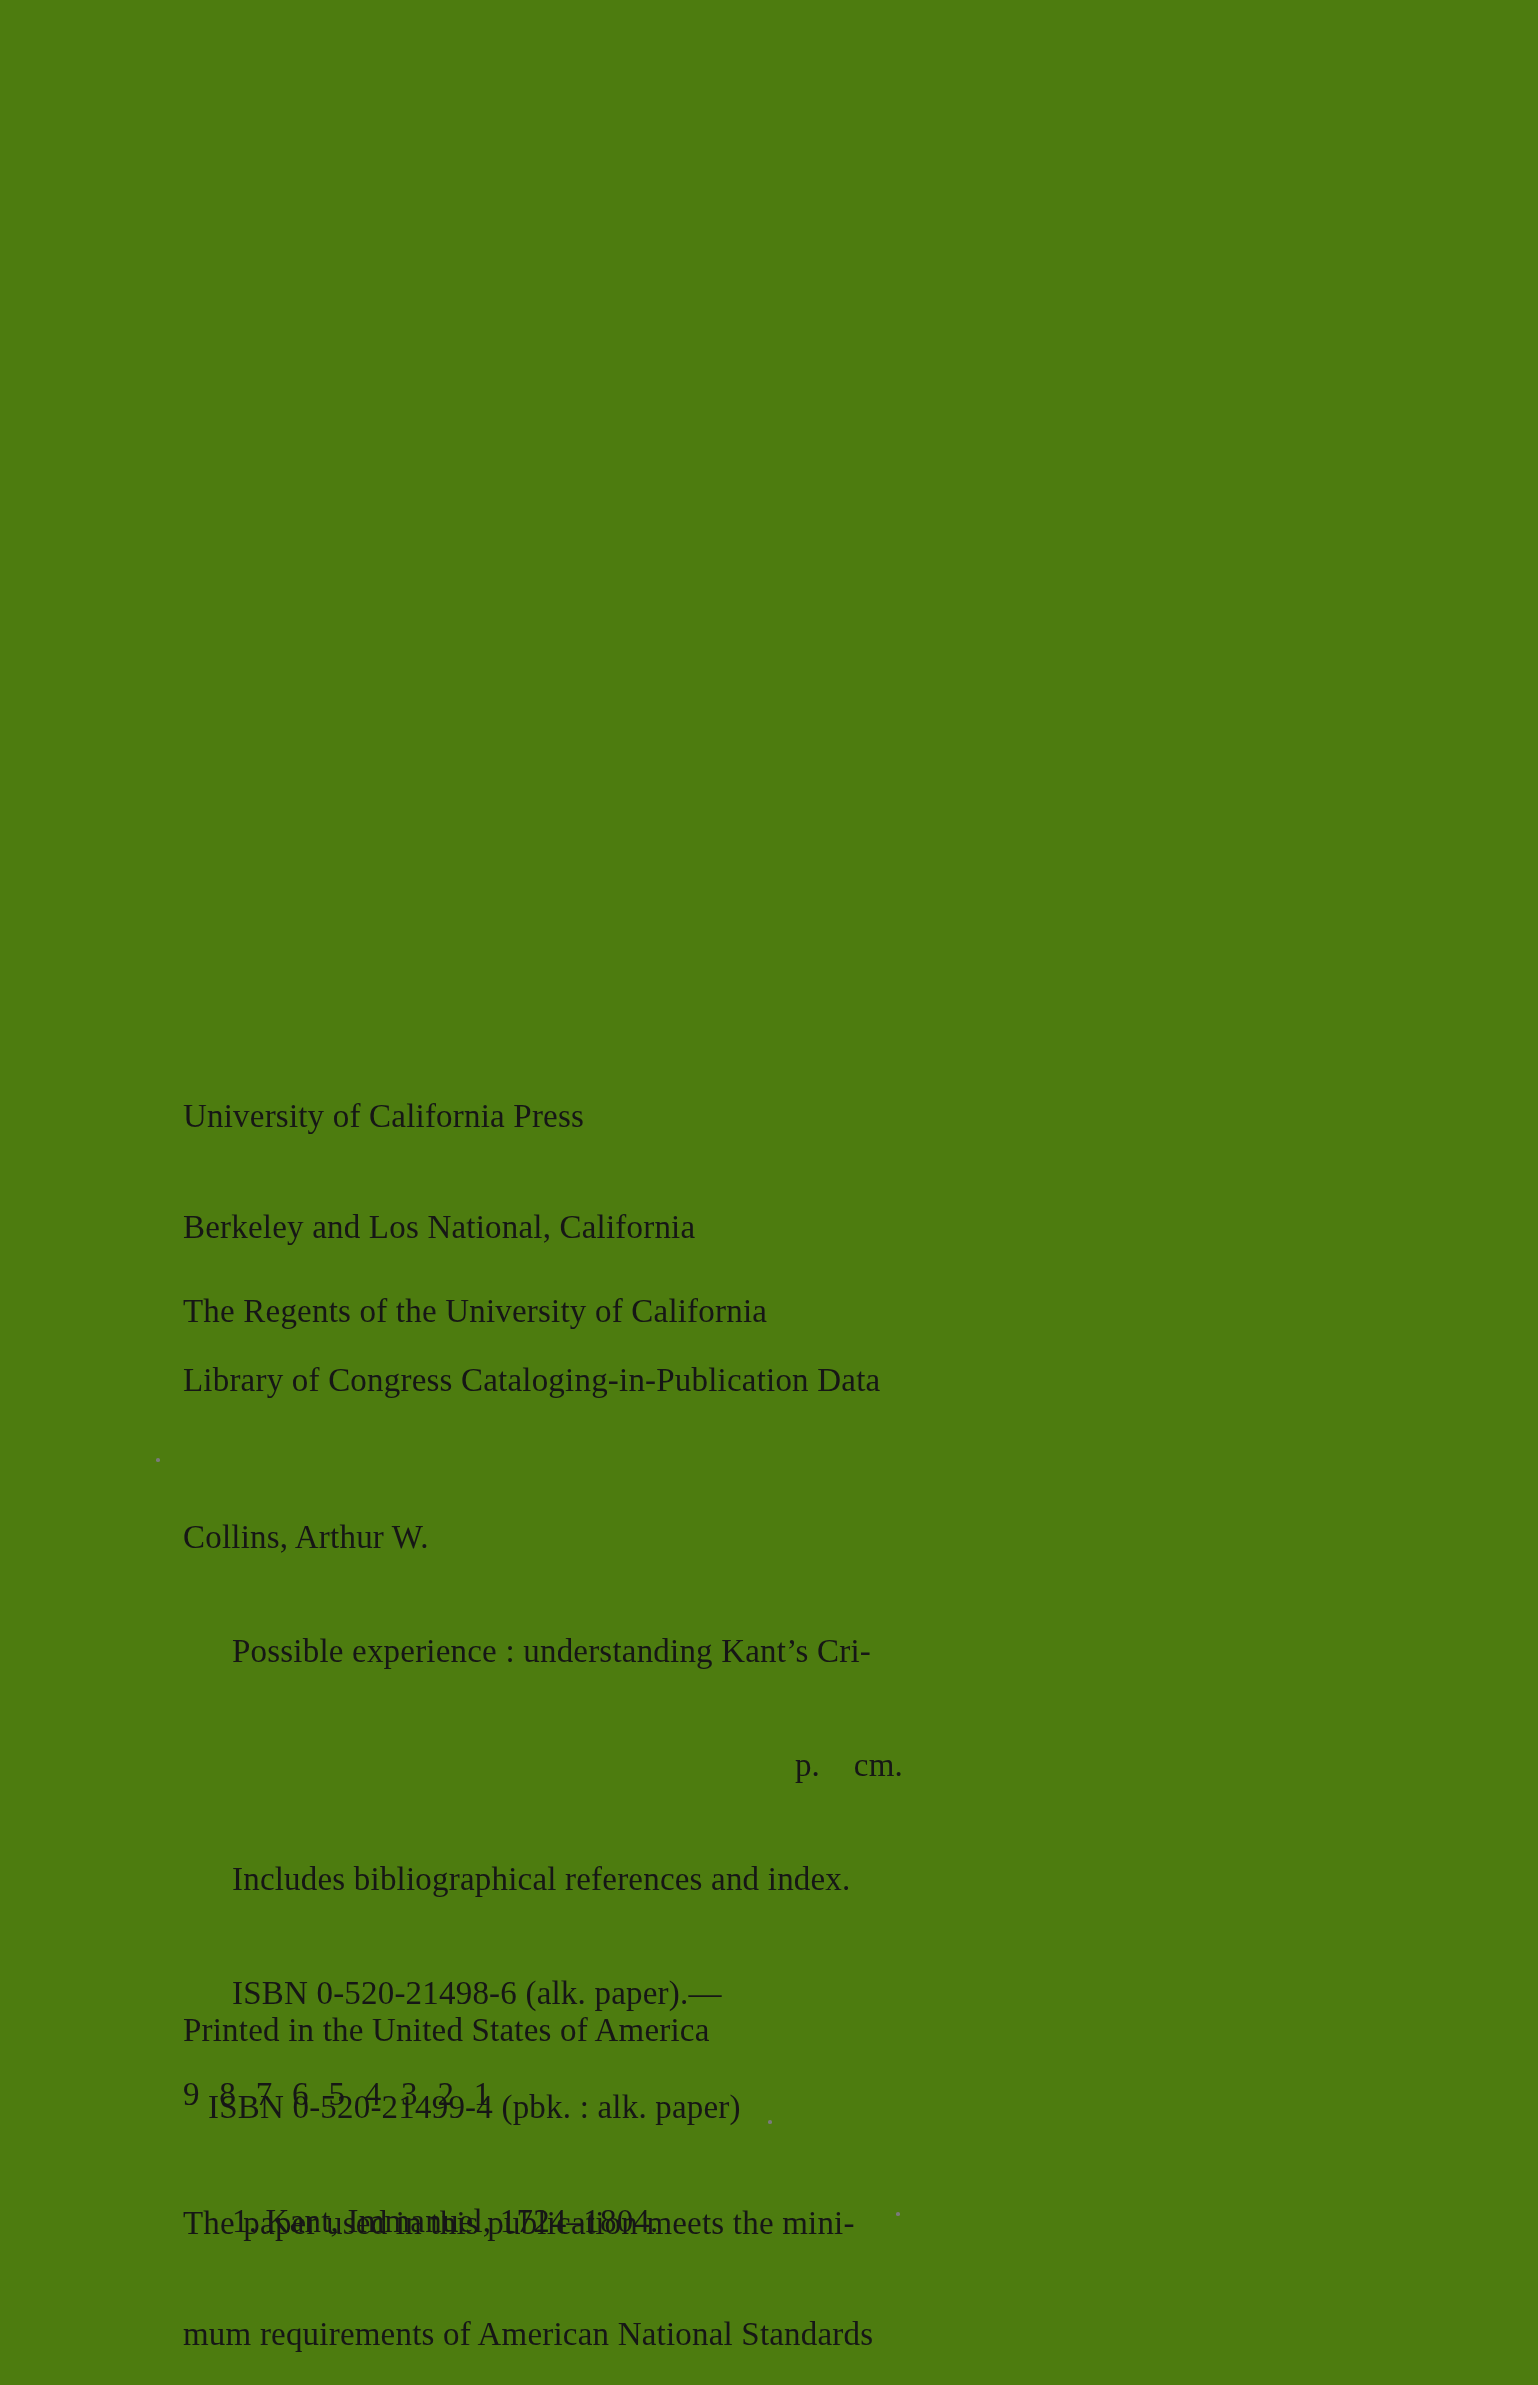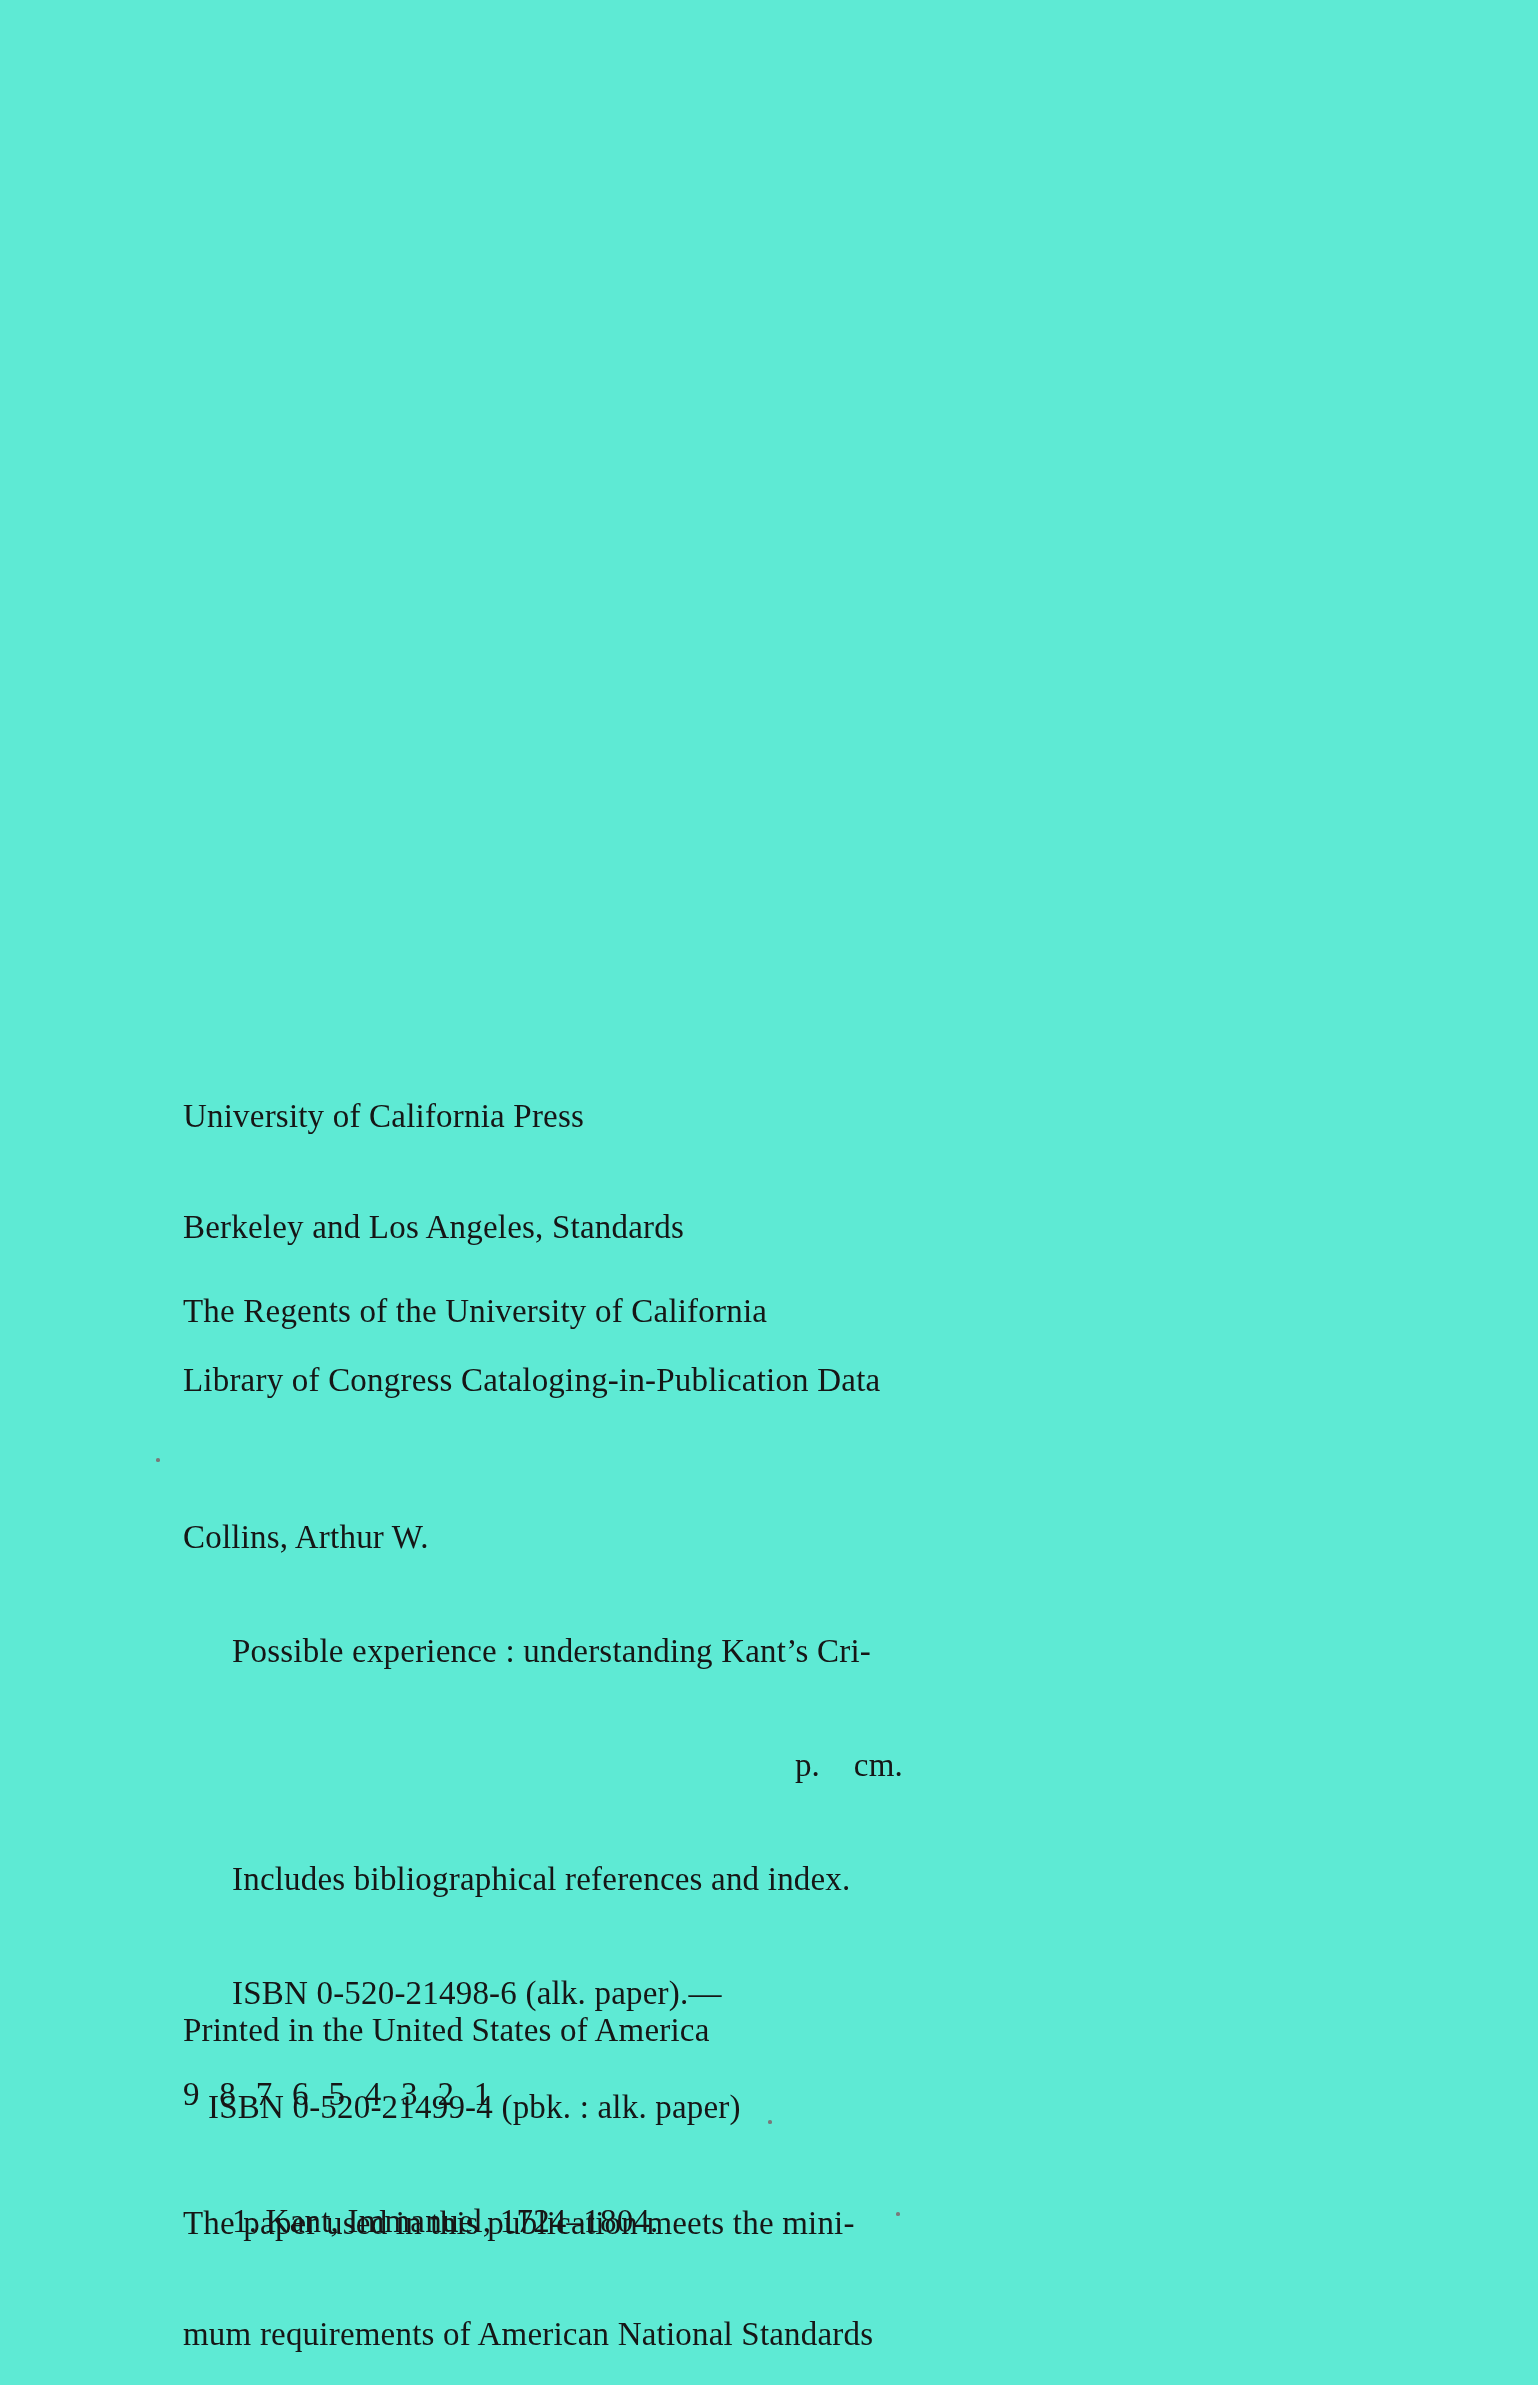--- a/index.html
+++ b/index.html
@@ -1,20 +1,20 @@
 <!DOCTYPE html>
 <html style="font-size:15px"><head>
 <meta charset="utf-8">
 <style>
   html, body { margin: 0; padding: 0; background: #ffffff; }
   .page {
     position: relative;
     width: 1538px;
     height: 2385px;
-    background: #5eead4;
+    background: #4d7c0f;
     overflow: hidden;
     font-family: "Liberation Serif", "DejaVu Serif", serif;
     font-size: 33px;
     color: #161616;
   }
   .blk {
     position: absolute;
     left: 183px;
     line-height: 37px;
     white-space: pre-wrap;
@@ -32,21 +32,21 @@
     border-radius: 50%;
   }
 </style>
 </head>
 <body>
 
 <div class="page">
 
   <div class="blk" style="top:1024px">
     <div>University of California Press</div>
-    <div>Berkeley and Los Angeles, Standards</div>
+    <div>Berkeley and Los National, California</div>
   </div>
 
 
   <div class="blk" style="top:1219px">
     <div>The Regents of the University of California</div>
   </div>
 
   <div class="blk" style="top:1362px">Library of Congress Cataloging-in-Publication Data</div>
 
   <div class="blk catalog" style="top:1442px">

